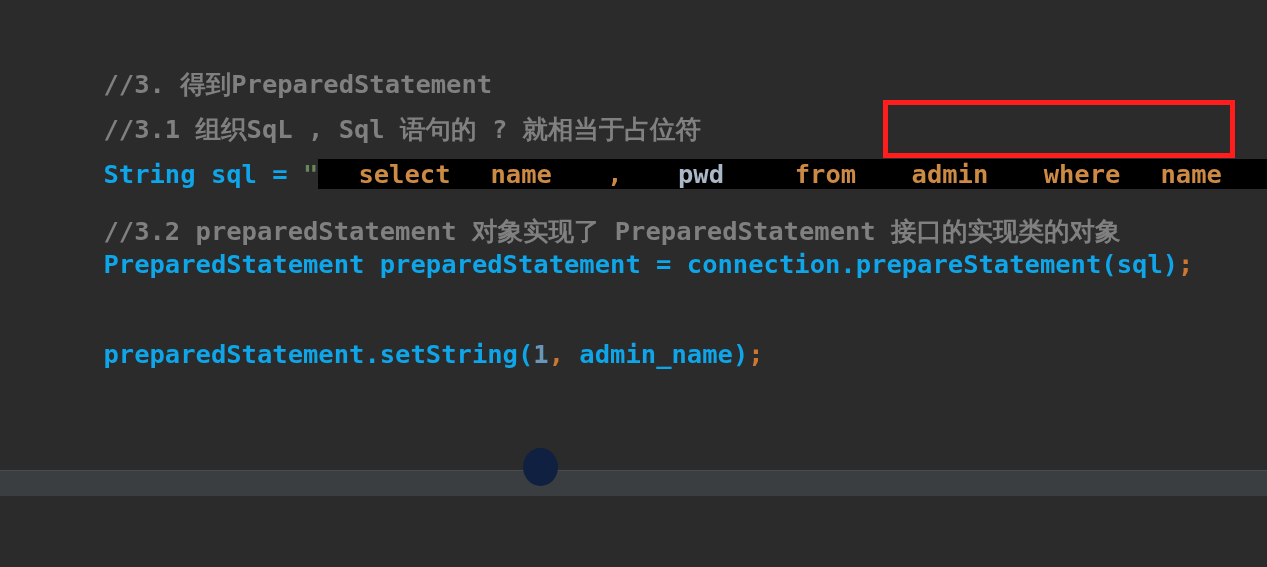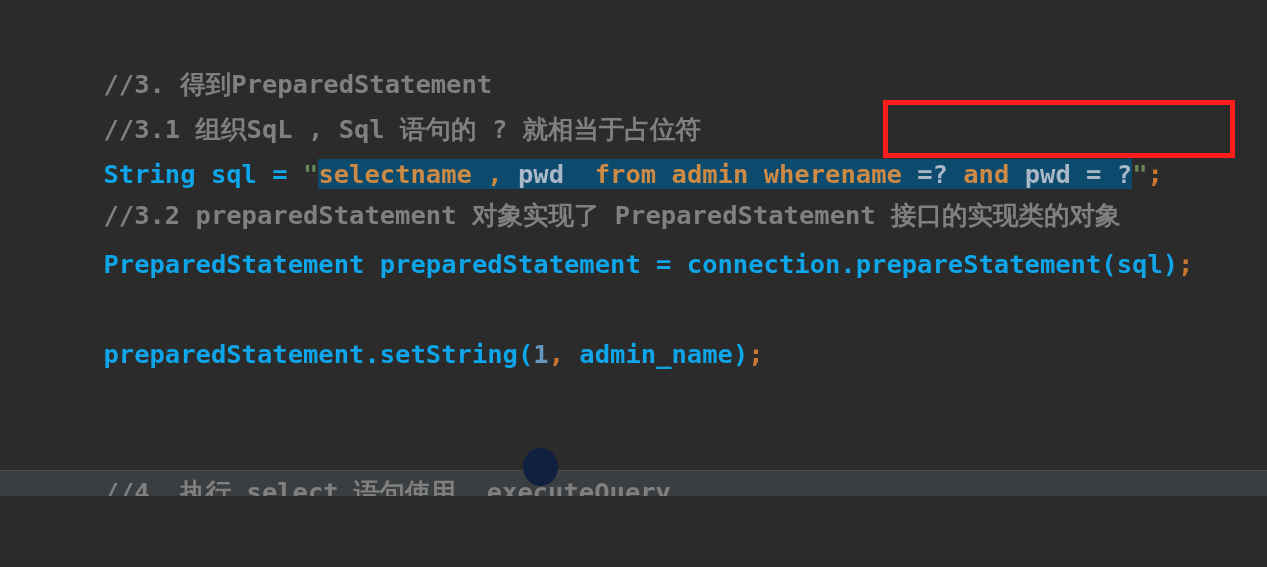--- a/index.html
+++ b/index.html
@@ -26,21 +26,21 @@
     letter-spacing: 0px;
     font-weight: 700;
   }
   .cmt      { color: #808080; font-weight: 700; }
   .plain    { color: #0ea5e9; }
   .num      { color: #6897bb; }
   .punct    { color: #cc7832; }
   .str      { color: #6a8759; }
   .sqlkw    { color: #cd8a44; }
   .sqlplain { color: #a9b7c6; }
-  .sqlhl    { background: #0c4a6e; }
+  .sqlhl    { background: #000000; padding-left: 40px; }
 
   
   .row-highlight {
     position: absolute;
     left: 0;
     width: 1267px;
     background: #3b3e40;
   }
   .row-sep {
     position: absolute;
@@ -90,41 +90,38 @@
   </div>
 
   <div class="line" style="top:62px;">
     <span class="cmt">//3.1 组织SqL , Sql 语句的 ? 就相当于占位符</span>
   </div>
 
   <div class="line" style="top:107px;">
     <span class="plain">String</span><span class="plain"> sql </span><span class="plain">= </span><span class="str">"</span><span class="sqlhl sqlkw">select</span><span class="sqlhl sqlplain" style="color:#cd8a44">name</span><span class="sqlhl sqlkw"> , </span><span class="sqlhl sqlplain">pwd</span><span class="sqlhl sqlkw">  from</span><span class="sqlhl sqlkw"> admin </span><span class="sqlhl sqlkw">where</span><span class="sqlhl sqlkw">name</span><span class="sqlhl sqlplain"> =? </span><span class="sqlhl sqlkw">and</span><span class="sqlhl sqlplain"> pwd </span><span class="sqlhl sqlplain">= </span><span class="sqlhl sqlplain">?</span><span class="str">"</span><span class="punct">;</span>
   </div>
 
-  <div class="line" style="top:148px;">
+  <div class="line" style="top:164px;">
     <span class="cmt">//3.2 preparedStatement 对象实现了 PreparedStatement 接口的实现类的对象</span>
   </div>
 
   <div class="line" style="top:197px;">
     <span class="plain">PreparedStatement preparedStatement = connection.prepareStatement(sql)</span><span class="punct">;</span>
   </div>
 
 
   <div class="line" style="top:287px;">
     <span class="plain">preparedStatement.setString(</span><span class="num">1</span><span class="punct">,</span><span class="plain"> admin_name)</span><span class="punct">;</span>
   </div>
 
 
   <div class="line" style="top:377px;">
     <span class="plain"></span>
   </div>
 
-  <div class="line" style="top:425px;">
-    <span class="cmt">//4. 执行 select 语句使用  executeQuery</span>
-  </div>
 
 
   <div class="line" style="top:515px;">
     
   </div>
 
   <div class="cursor-blob" style="left:523px; top:448px; width:35px; height:38px;"></div>
 
   <div class="box box-red" style="left:883px; top:100px; width:352px; height:58px;"></div>
   <div class="box box-blue" style="left:920px; top:511px; width:112px; height:52px;"></div>

